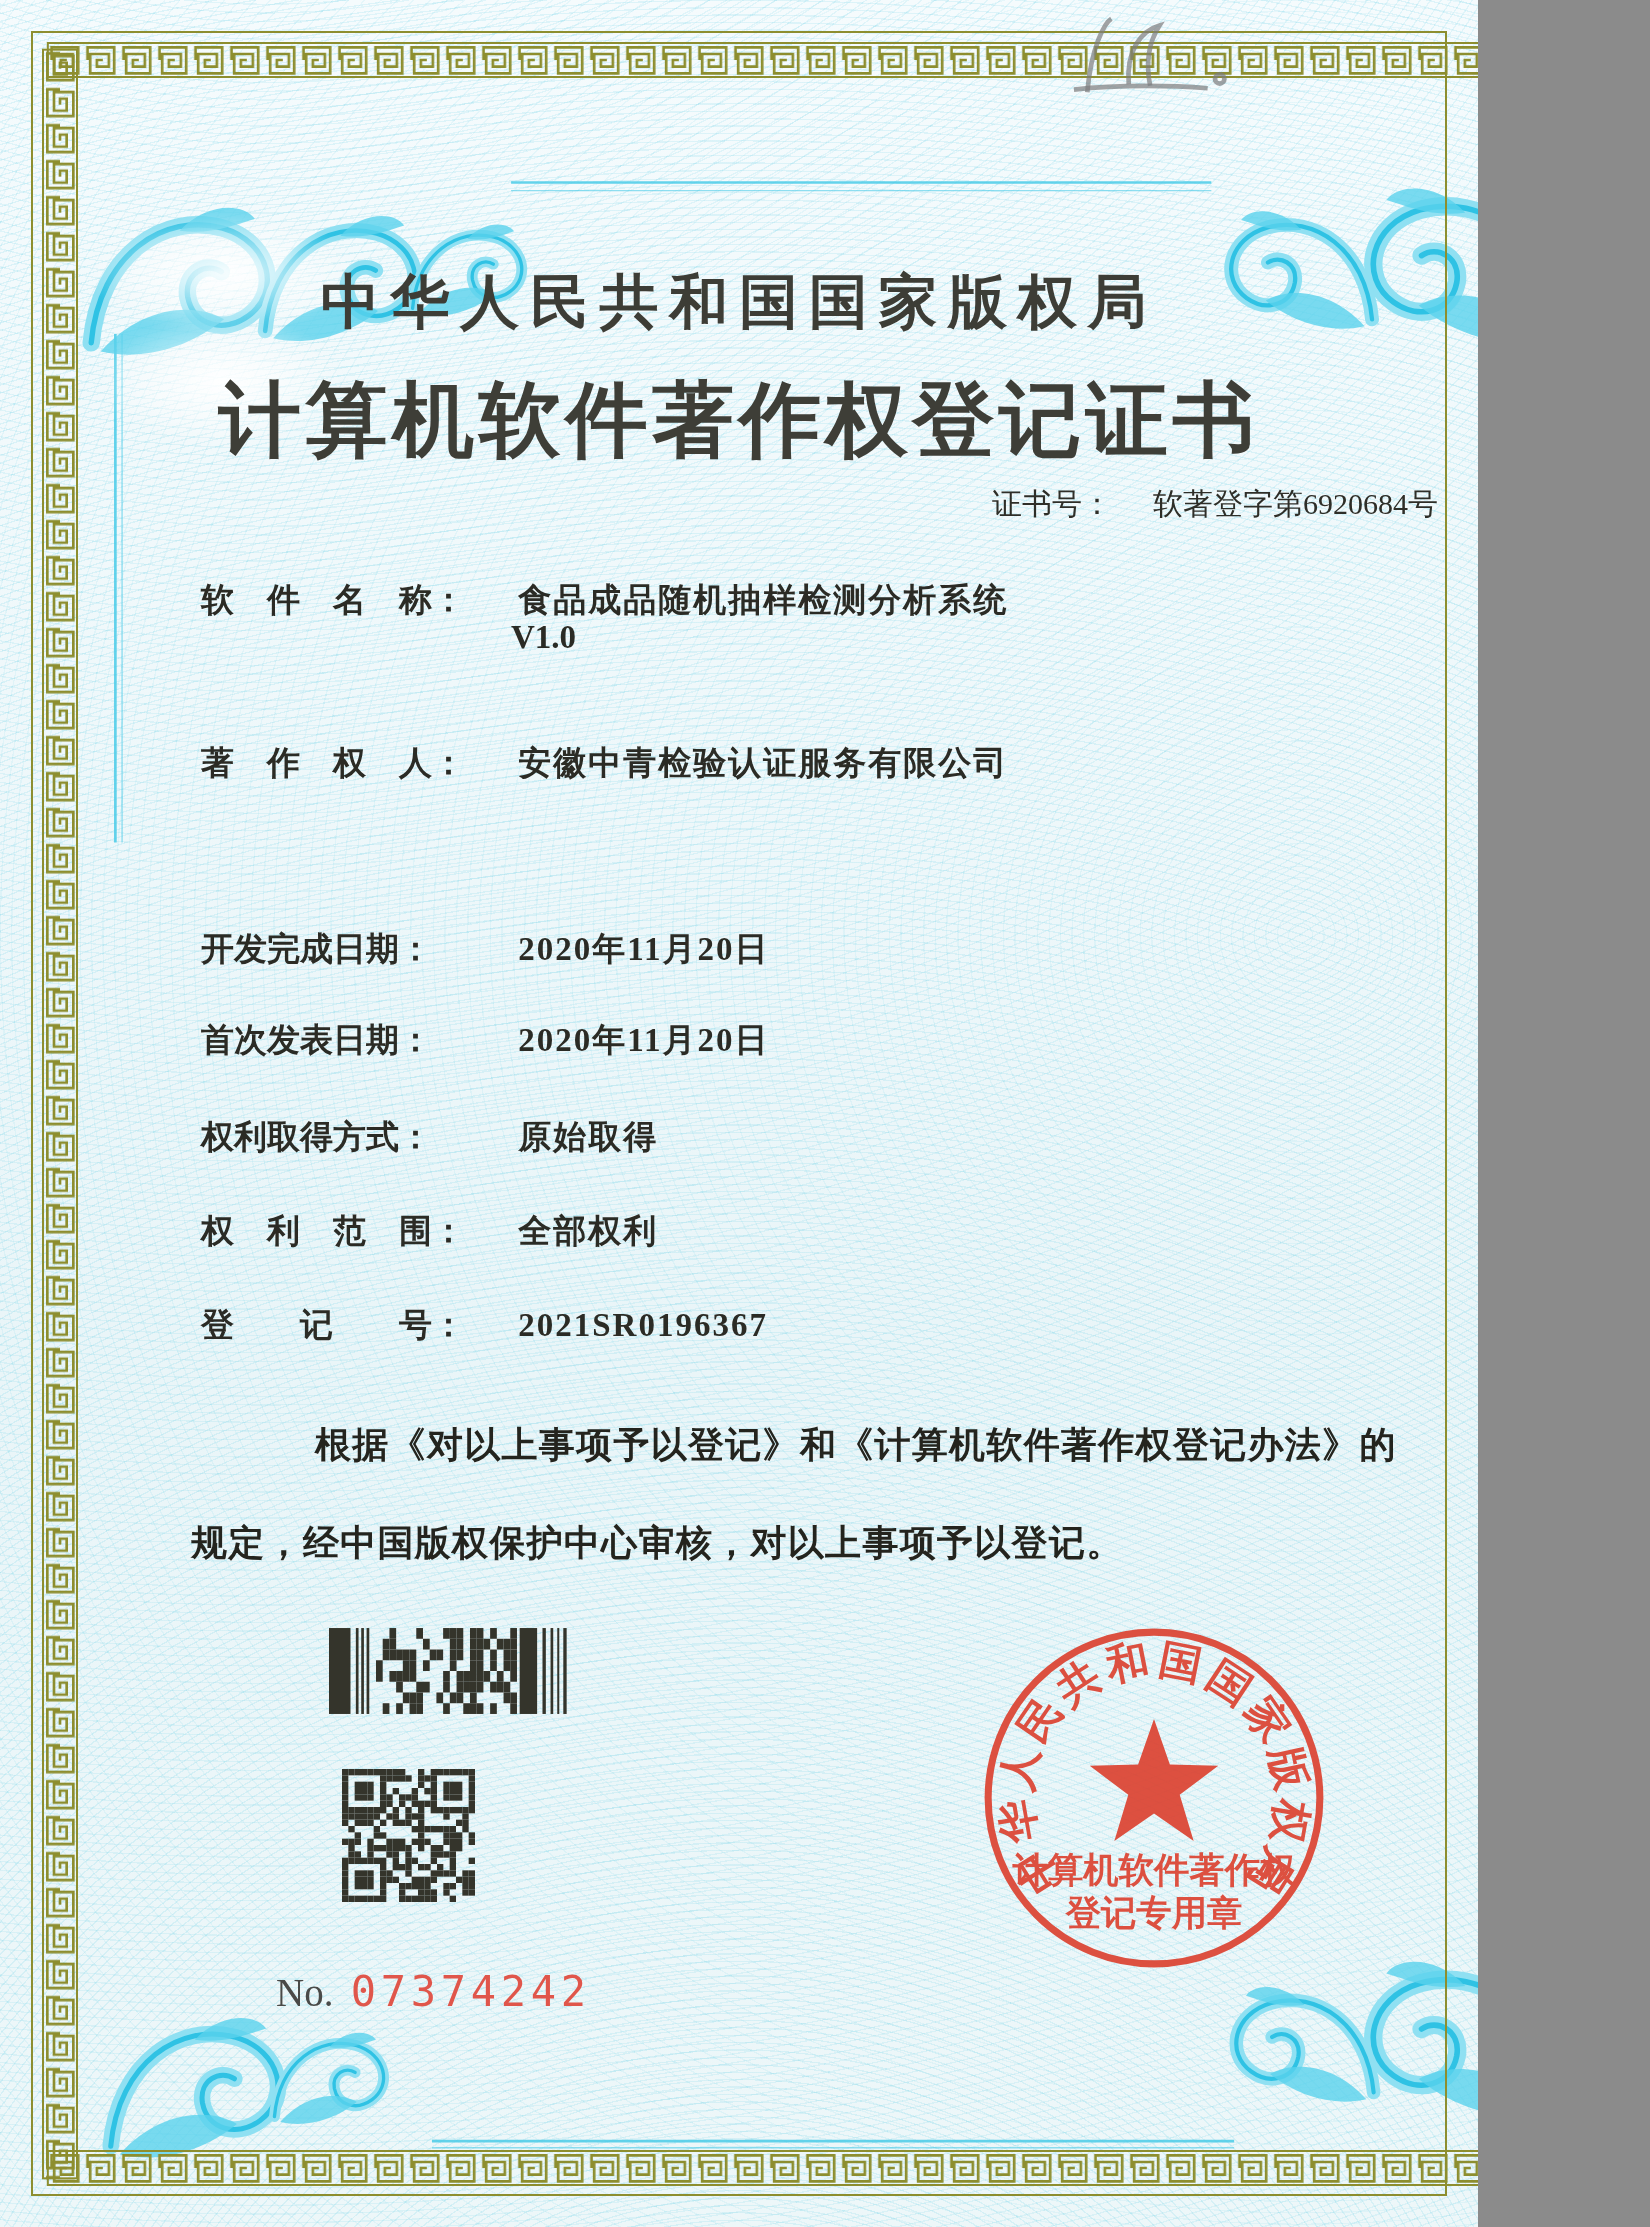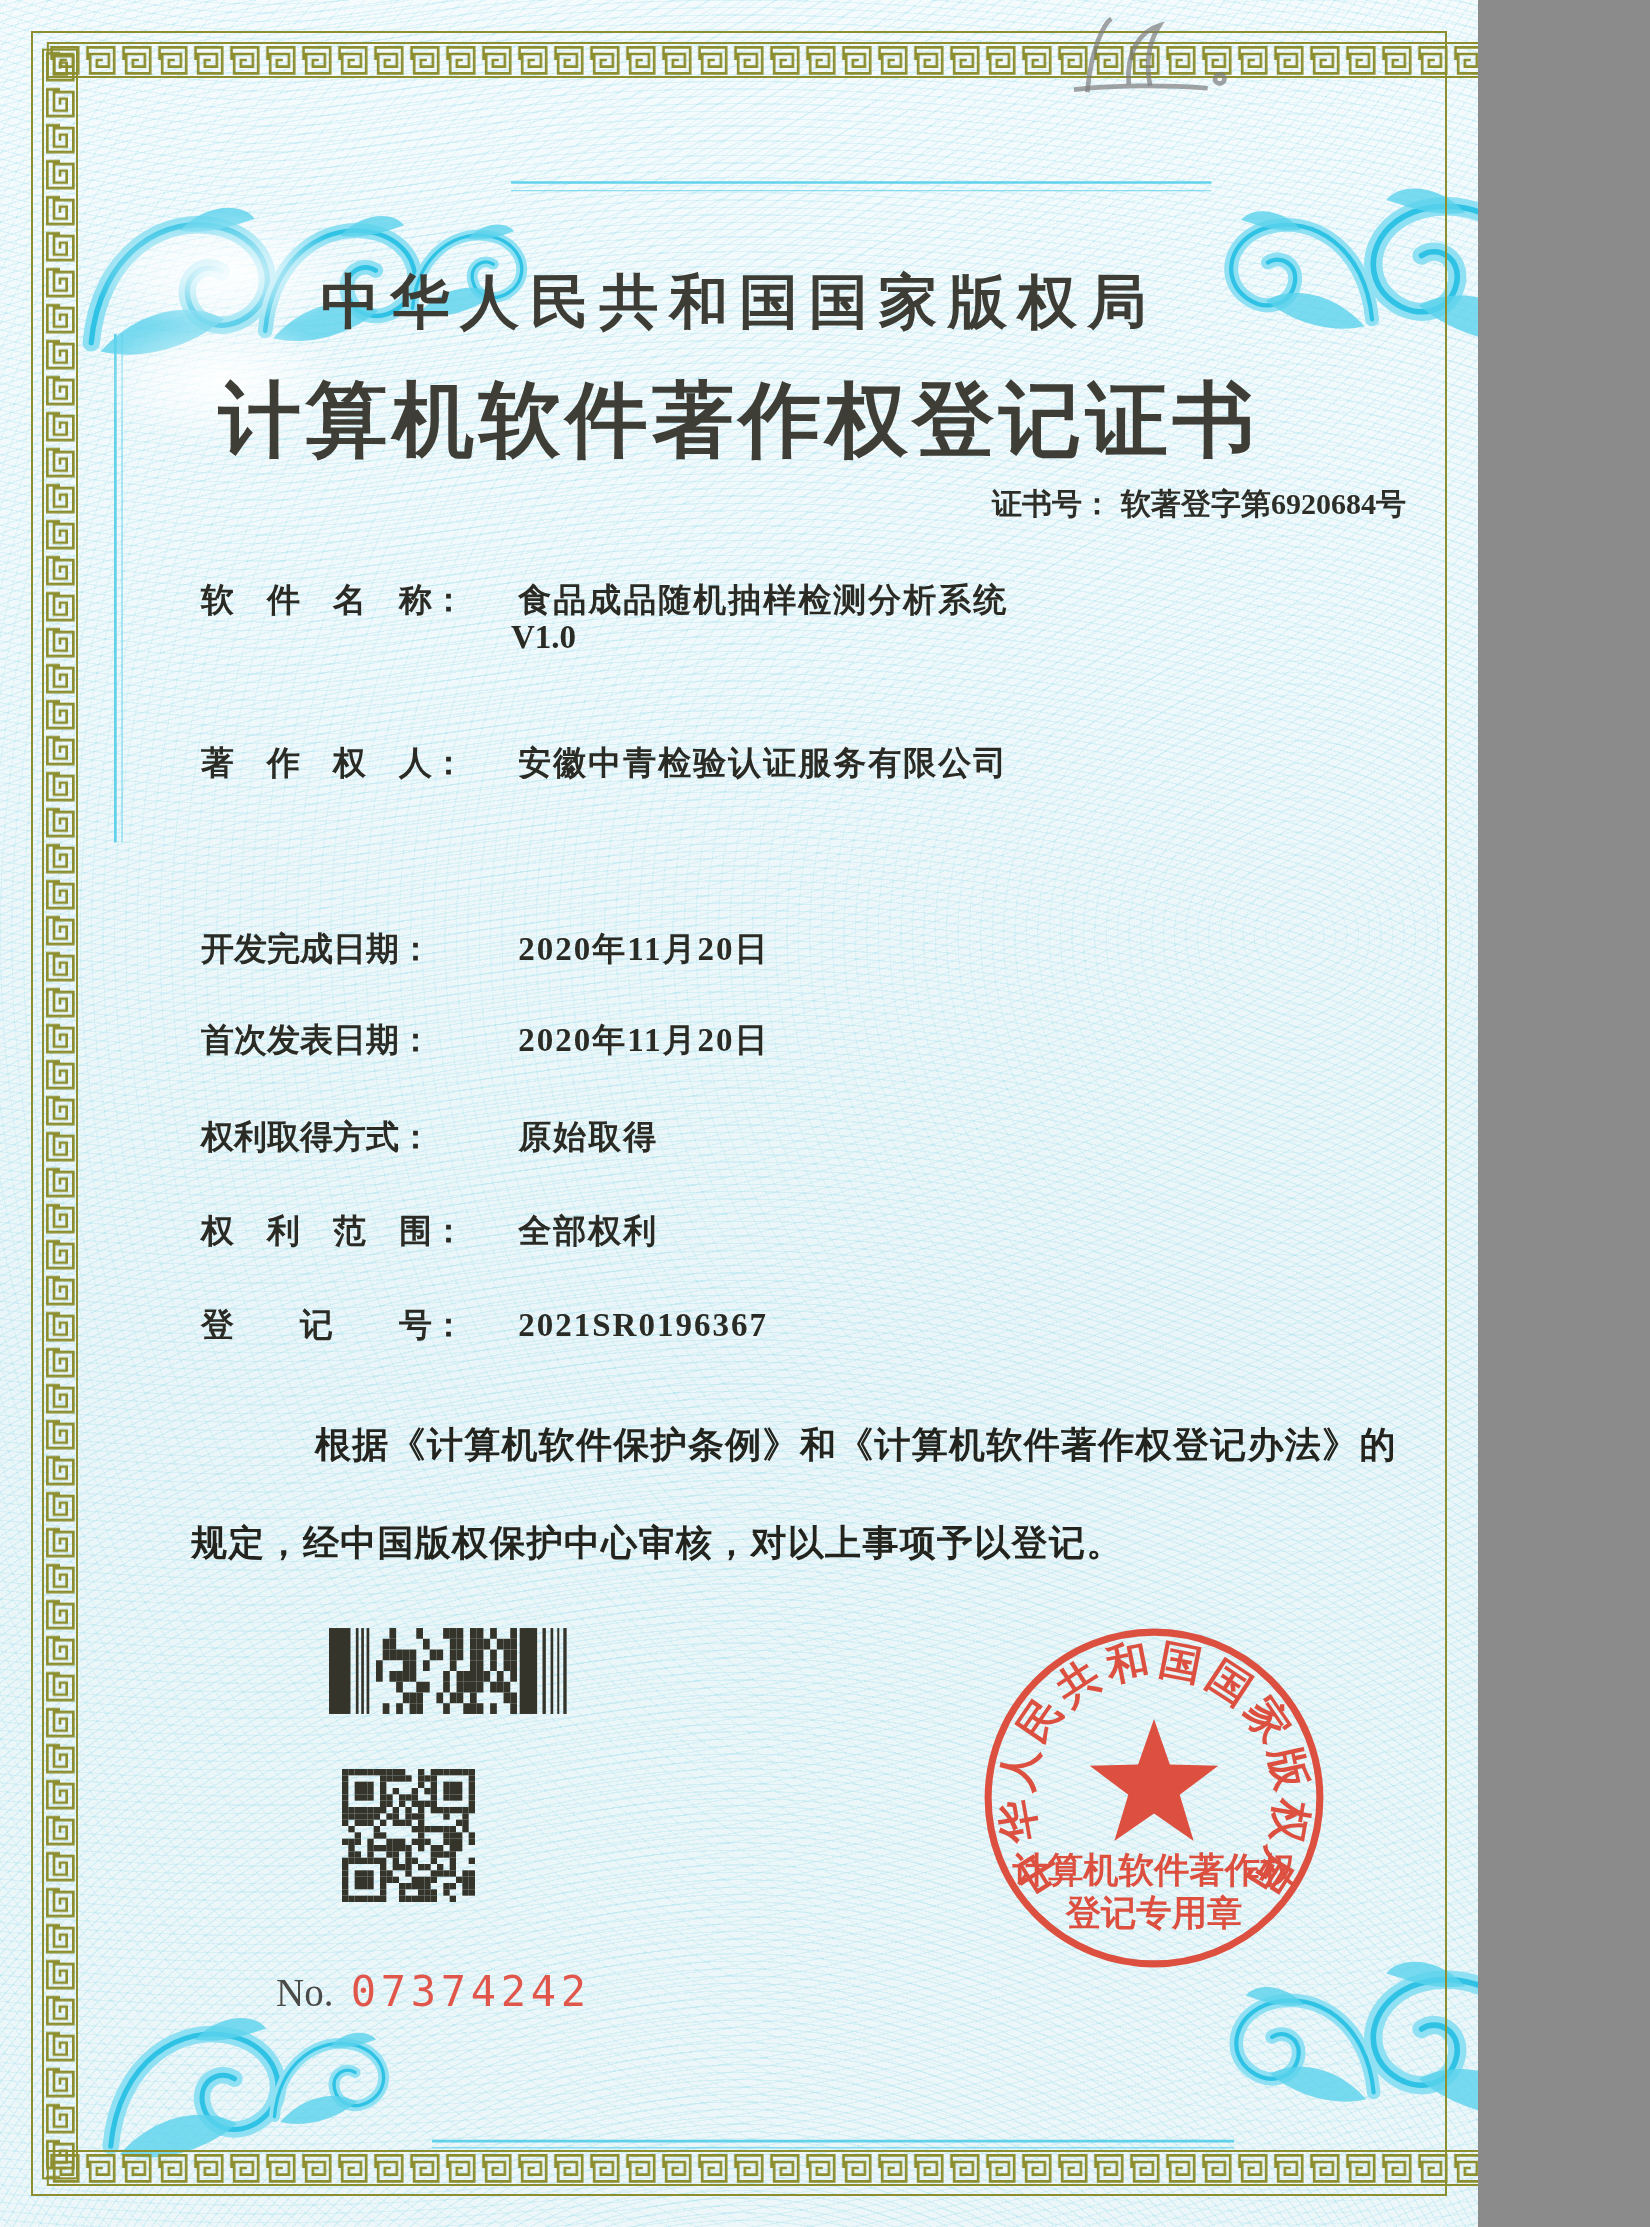--- a/index.html
+++ b/index.html
@@ -30,21 +30,21 @@
   .leaf{fill:#5ad2ec;opacity:.8;stroke:none;}
   .emboss{position:absolute;border-radius:50%;filter:blur(3.4px);
     background:radial-gradient(ellipse at center, rgba(255,255,255,0.95) 0%, rgba(255,255,255,0) 70%);}
   .emboss.e1{left:86px;top:213px;width:275px;height:121px;}
   .emboss.e2{left:94px;top:315px;width:255px;height:134px;}
   
   .authority{position:absolute;top:263px;left:0;width:100%;text-align:center;
     font-size:59px;font-weight:700;letter-spacing:10.7px;color:#3d3d36;}
   .cert-title{position:absolute;top:366px;left:0;width:100%;text-align:center;
     font-size:82px;font-weight:700;letter-spacing:4.7px;color:#3e3e37;}
-  .cert-no{position:absolute;left:992px;top:484px;font-size:30px;font-weight:700;color:#2e2e28;display:flex;gap:9px;white-space:nowrap;}
+  .cert-no{position:absolute;left:992px;top:484px;font-size:30px;font-weight:400;color:#2e2e28;display:flex;gap:41px;white-space:nowrap;}
   .field-row{position:absolute;left:201px;font-size:33px;font-weight:600;color:#2b2b25;white-space:nowrap;}
   .row-label{display:inline-block;width:309px;}
   .row-value{letter-spacing:2px;}
   .r-name{top:562px;margin-top:16px;} .r-version{top:619px;left:511px;}
   .r-holder{top:741px;} .r-dev{top:927px;} .r-pub{top:1018px;}
   .r-acq{top:1115px;} .r-scope{top:1209px;} .r-reg{top:1303px;}
   .statement-line{position:absolute;font-size:36px;font-weight:600;color:#24241e;letter-spacing:1.3px;white-space:nowrap;}
   .s1{left:315px;top:1421px;} .s2{left:191px;top:1519px;}
   
   .barcode{position:absolute;left:329px;top:1628px;}
@@ -191,21 +191,21 @@
   <div class="field-row r-acq">
     <span class="row-label">权利取得方式：</span>
     <span class="row-value">原始取得</span>
   </div>
 
   <div class="field-row r-reg">
     <span class="row-label">登　　记　　号：</span>
     <span class="row-value">2021SR0196367</span>
   </div>
 
-  <div class="statement-line s1">根据《计算机软件保护条例》和《计算机软件著作权登记办法》的</div>
+  <div class="statement-line s1">根据《对以上事项予以登记》和《计算机软件著作权登记办法》的</div>
   <div class="statement-line s2">规定，经中国版权保护中心审核，对以上事项予以登记。</div>
 
   <svg id="barcode" class="barcode" width="239" height="86" viewBox="0 0 356 128">
       <rect x="0" y="0" width="32" height="128" fill="#34342b"></rect>
       <rect x="40" y="0" width="4" height="128" fill="#34342b"></rect>
       <rect x="48" y="0" width="4" height="128" fill="#34342b"></rect>
       <rect x="56" y="0" width="4" height="128" fill="#34342b"></rect>
       <rect x="90" y="0" width="10" height="16" fill="#34342b"></rect>
       <rect x="130" y="0" width="10" height="16" fill="#34342b"></rect>
       <rect x="170" y="0" width="10" height="16" fill="#34342b"></rect>

